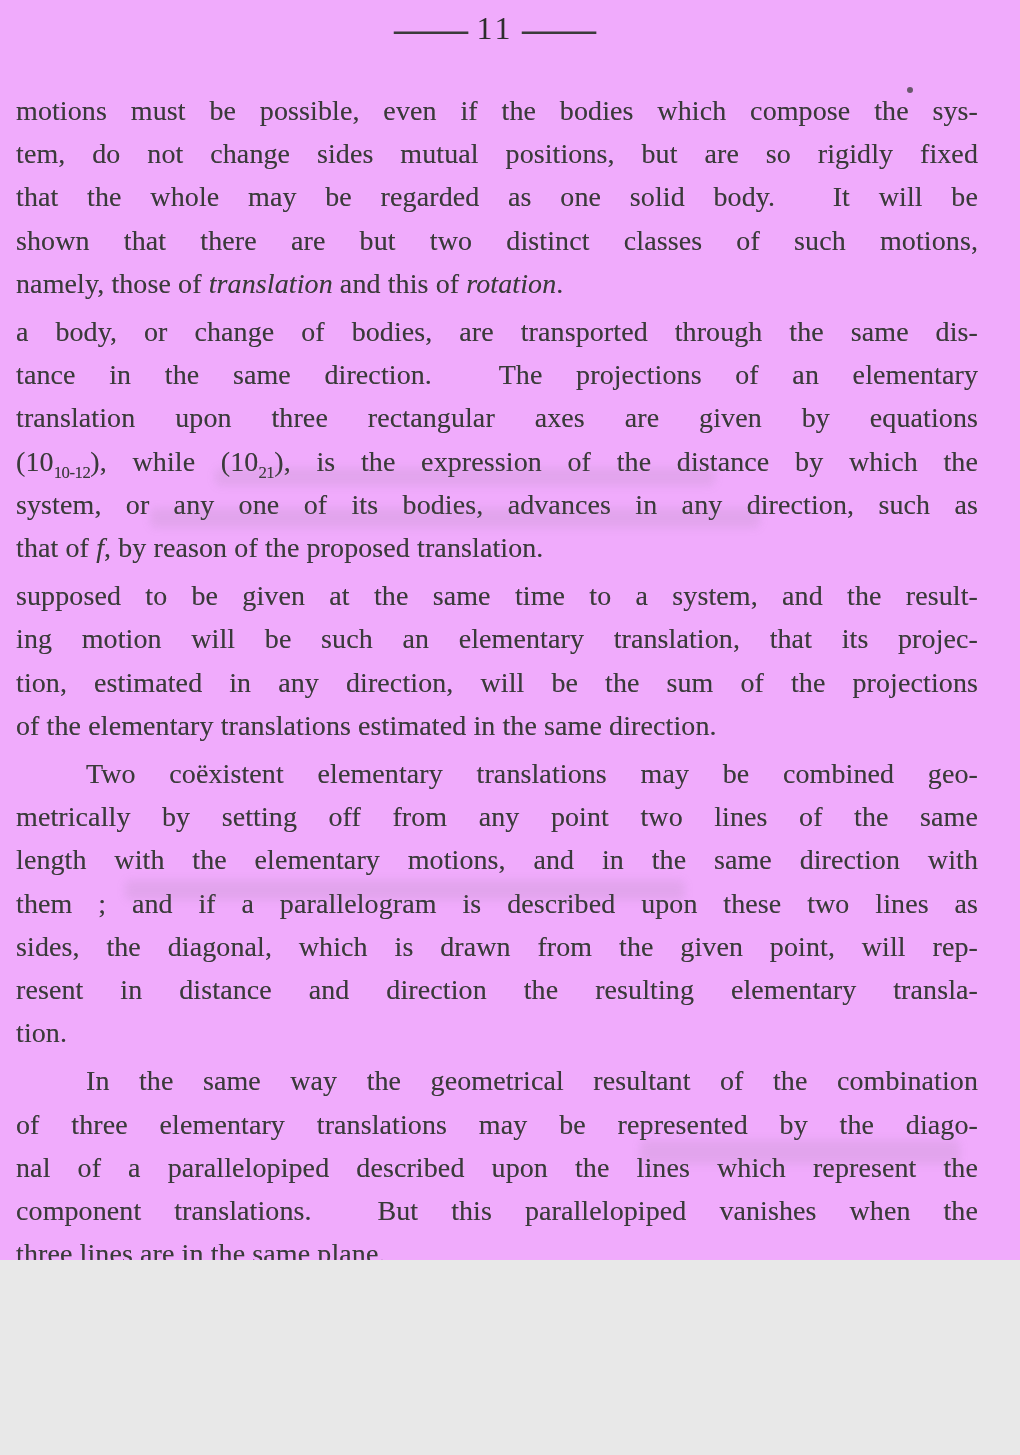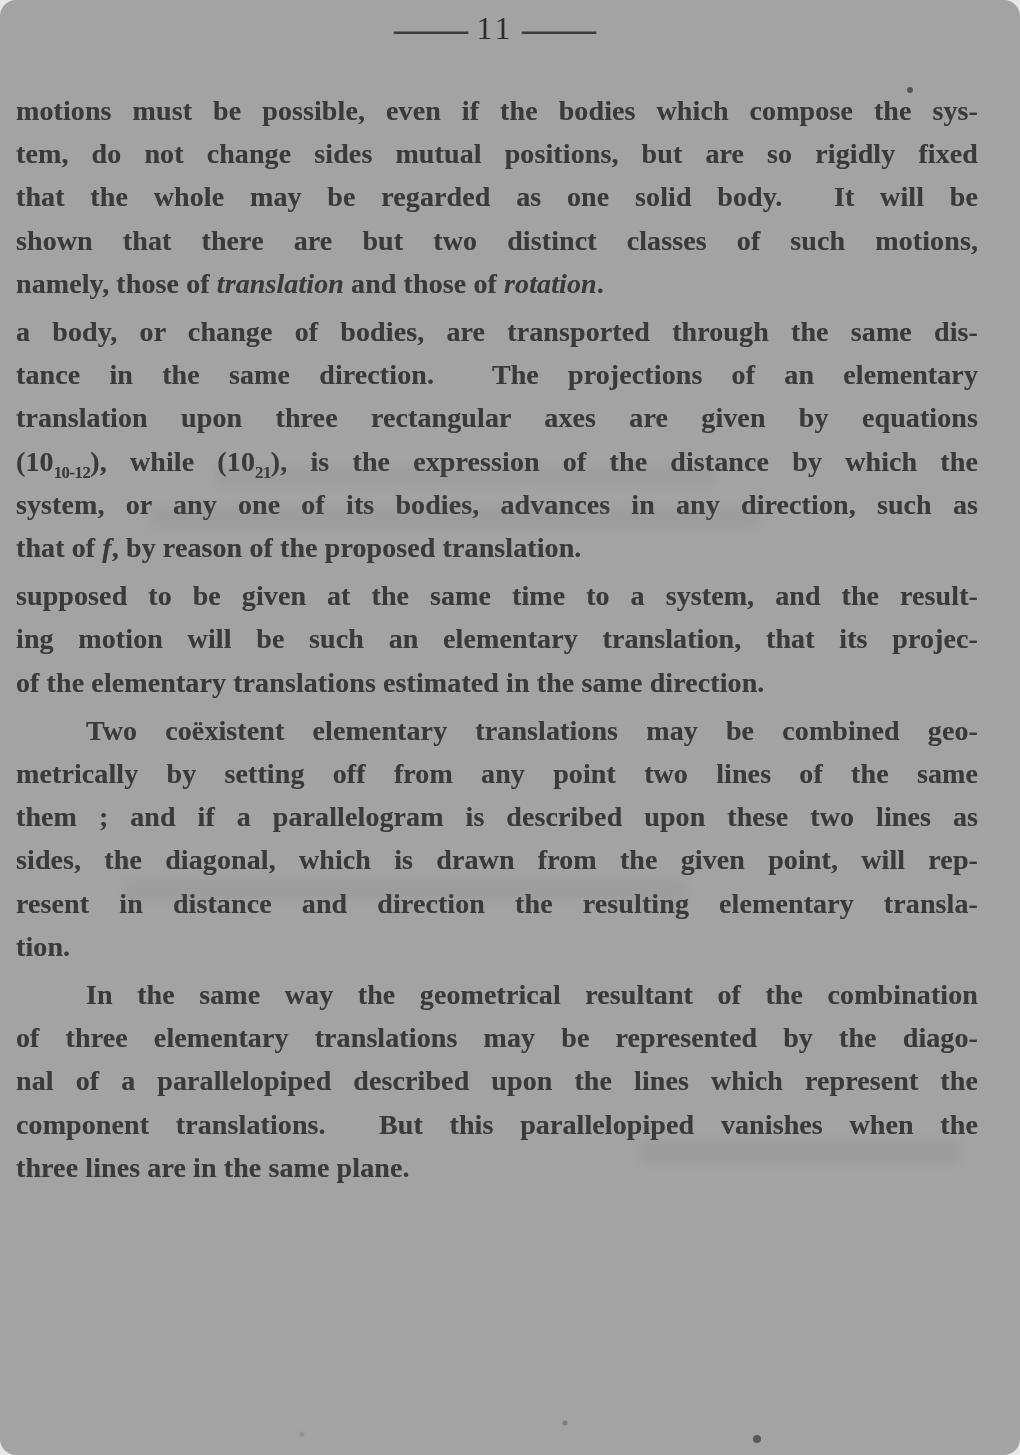--- a/index.html
+++ b/index.html
@@ -1,24 +1,23 @@
 <!DOCTYPE html>
 <html><head>
 <meta charset="utf-8">
 <style>
   html, body { margin: 0; padding: 0; background: #e8e8e8; }
   .page {
     position: relative;
     width: 1020px;
-    height: 1455px;
-    background: #a3a3a3;
+    height: 1260px;
+    background: #f0abfc;
     font-family: "Liberation Serif", "DejaVu Serif", serif;
     color: #3a3a3a;
     overflow: hidden;
-    border-radius: 16px;
   }
   
   .header {
     position: absolute;
     top: 10px; left: 0; right: 30px;
     text-align: center;
     font-size: 32px;
     color: #303030;
     white-space: nowrap;
   }
@@ -38,21 +37,20 @@
   
   .text-body {
     position: absolute;
     top: 89px;
     left: 16px;
     width: 962px;
     font-size: 28px;
     line-height: 43.2px;
     letter-spacing: 0.1px;
     text-shadow: 0 0 0.5px rgba(70,70,70,0.45);
-    font-weight: bold;
   }
   .paragraph { margin: 0; }
   .paragraph + .paragraph { margin-top: 5px; }
   .line {
     text-align: justify;
     text-align-last: justify;
   }
   .line.last { text-align-last: left; }
   .paragraph.indent .line.first { text-indent: 70px; }
   .line i { font-style: italic; }
@@ -94,38 +92,40 @@
   <div class="header">
     <span class="page-dash">—</span><span class="page-num">11</span><span class="page-dash">—</span>
   </div>
 
   <div class="text-body">
       <div class="paragraph">
         <div class="line first"><span>motions must be possible, even if the bodies which compose the sys-</span></div>
         <div class="line"><span>tem, do not change sides mutual positions, but are so rigidly fixed</span></div>
         <div class="line"><span>that the whole may be regarded as one solid body.&nbsp; It will be</span></div>
         <div class="line"><span>shown that there are but two distinct classes of such motions,</span></div>
-        <div class="line last"><span>namely, those of </span><i>translation</i><span> and those of </span><i>rotation</i><span>.</span></div>
+        <div class="line last"><span>namely, those of </span><i>translation</i><span> and this of </span><i>rotation</i><span>.</span></div>
       </div>
       <div class="paragraph indent">
         <div class="line"><span>a body, or change of bodies, are transported through the same dis-</span></div>
         <div class="line"><span>tance in the same direction.&nbsp; The projections of an elementary</span></div>
         <div class="line"><span>translation upon three rectangular axes are given by equations</span></div>
         <div class="line"><span>(10</span><sub>10-12</sub><span>), while (10</span><sub>21</sub><span>), is the expression of the distance by which the</span></div>
         <div class="line"><span>system, or any one of its bodies, advances in any direction, such as</span></div>
         <div class="line last"><span>that of </span><i>f</i><span>, by reason of the proposed translation.</span></div>
       </div>
       <div class="paragraph indent">
         <div class="line"><span>supposed to be given at the same time to a system, and the result-</span></div>
         <div class="line"><span>ing motion will be such an elementary translation, that its projec-</span></div>
+        <div class="line"><span>tion, estimated in any direction, will be the sum of the projections</span></div>
         <div class="line last"><span>of the elementary translations estimated in the same direction.</span></div>
       </div>
       <div class="paragraph indent">
         <div class="line first"><span>Two coëxistent elementary translations may be combined geo-</span></div>
         <div class="line"><span>metrically by setting off from any point two lines of the same</span></div>
+        <div class="line"><span>length with the elementary motions, and in the same direction with</span></div>
         <div class="line"><span>them ; and if a parallelogram is described upon these two lines as</span></div>
         <div class="line"><span>sides, the diagonal, which is drawn from the given point, will rep-</span></div>
         <div class="line"><span>resent in distance and direction the resulting elementary transla-</span></div>
         <div class="line last"><span>tion.</span></div>
       </div>
       <div class="paragraph indent">
         <div class="line first"><span>In the same way the geometrical resultant of the combination</span></div>
         <div class="line"><span>of three elementary translations may be represented by the diago-</span></div>
         <div class="line"><span>nal of a parallelopiped described upon the lines which represent the</span></div>
         <div class="line"><span>component translations.&nbsp; But this parallelopiped vanishes when the</span></div>

